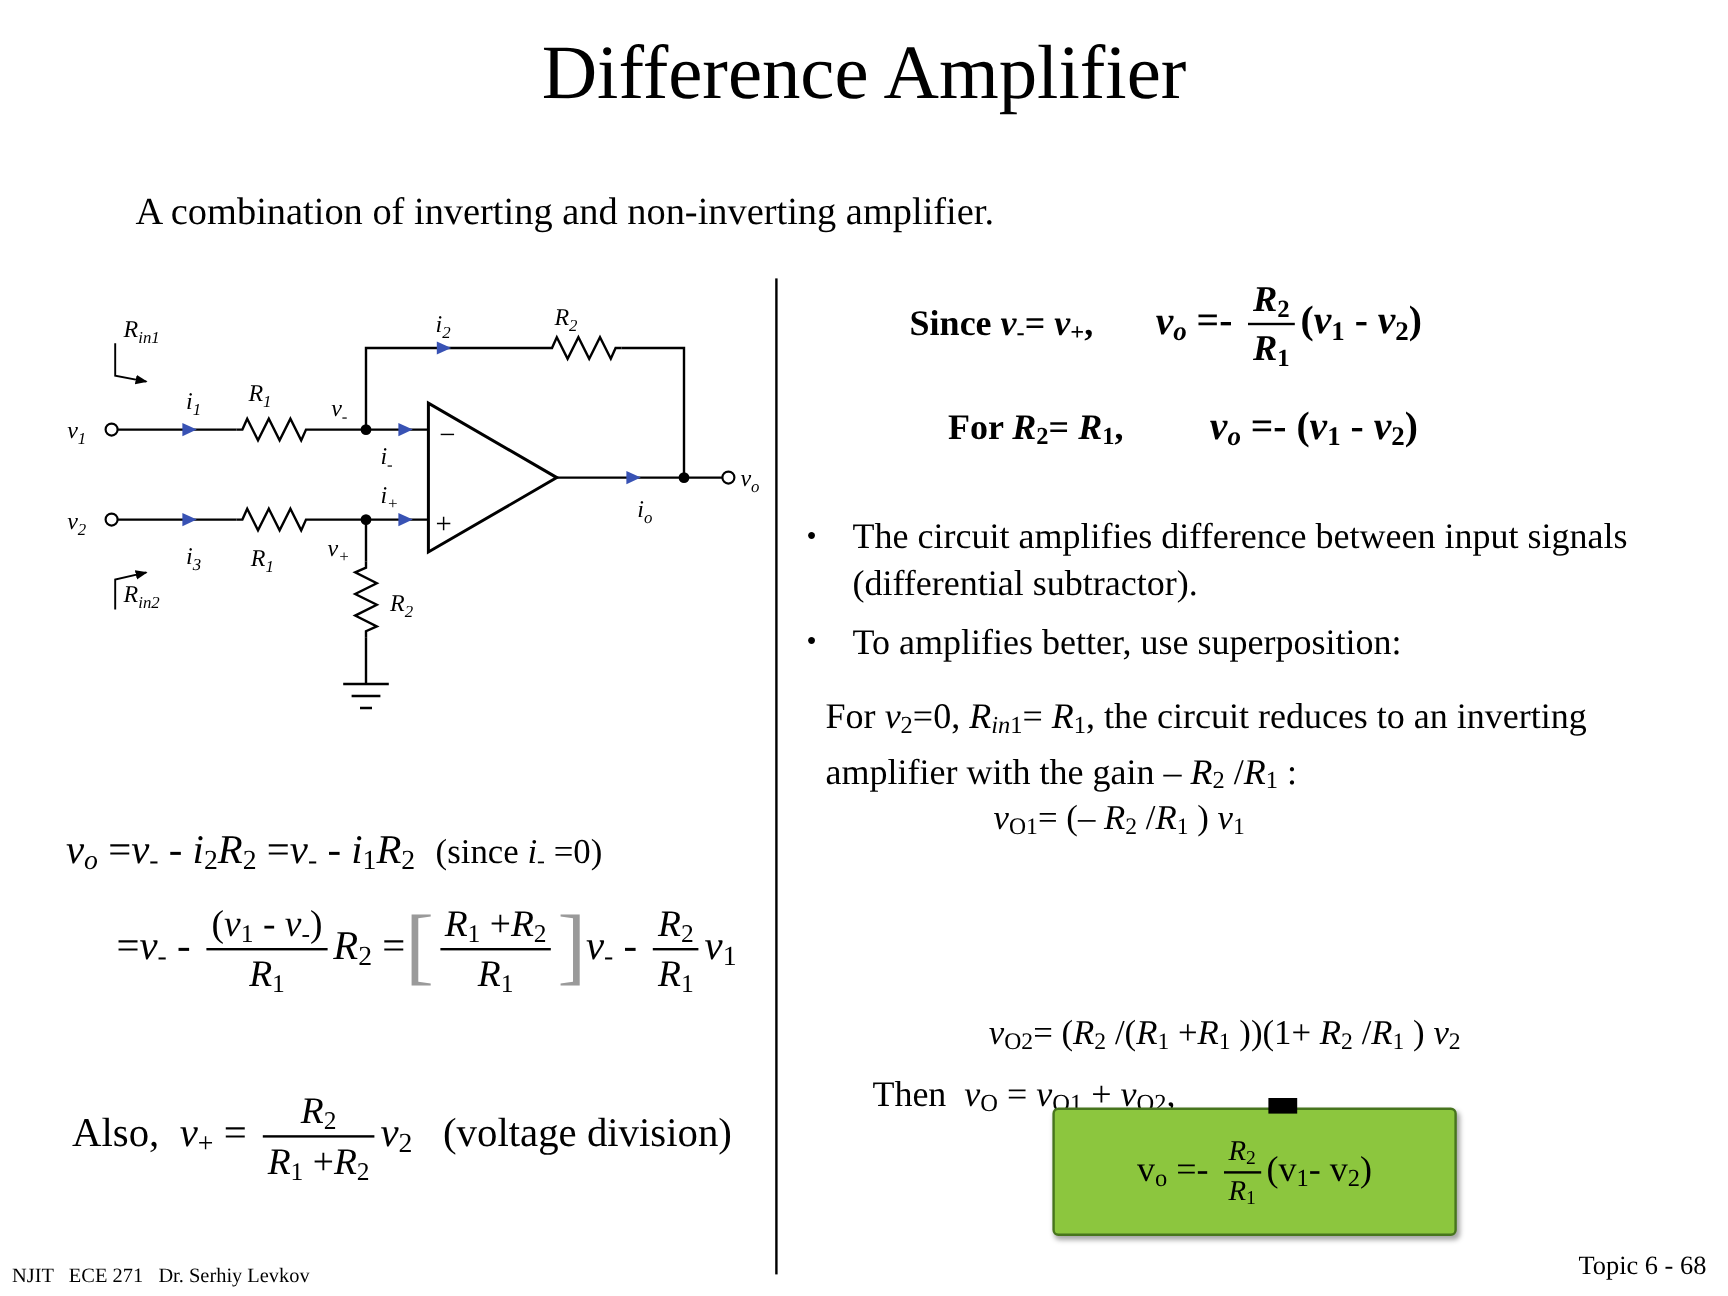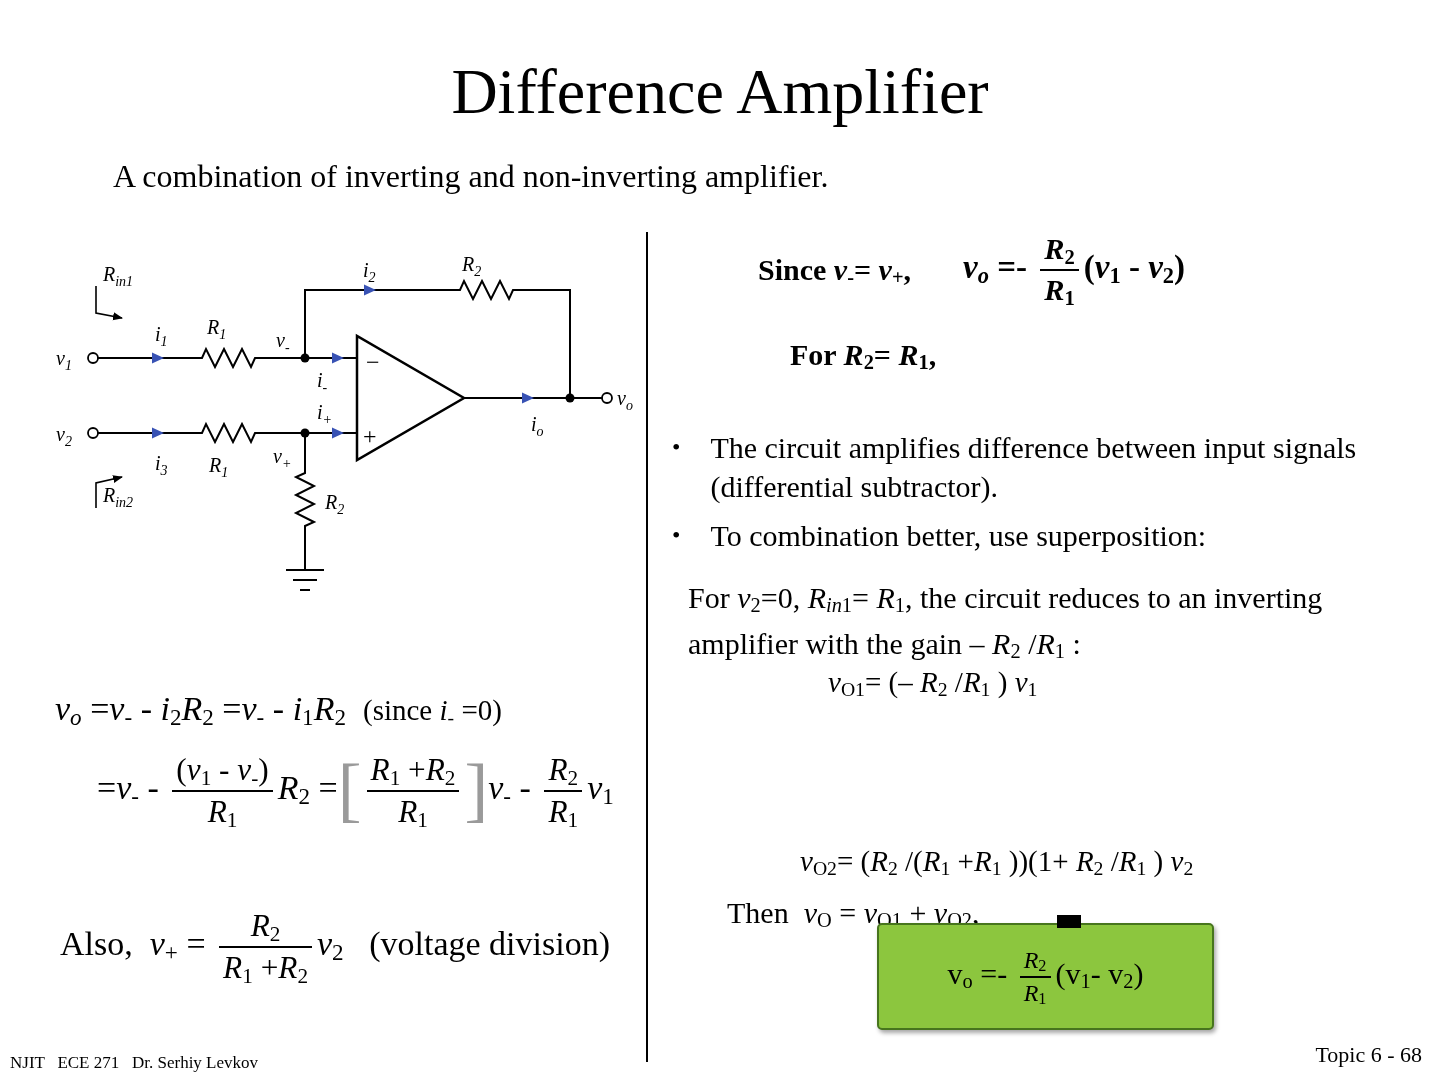--- a/index.html
+++ b/index.html
@@ -2,21 +2,21 @@
 <html><head>
 <meta charset="utf-8">
 <style>
   * { margin:0; padding:0; box-sizing:border-box; }
   html,body { background:#fff; }
   .slide {
     position:relative; width:1440px; height:1080px; background:#fff;
     font-family:"Liberation Serif", serif; color:#000; overflow:hidden;
   }
   .title { position:absolute; top:24px; left:0; width:100%; text-align:center;
-           font-size:64px; font-weight:400;margin-top:31px; }
+           font-size:64px; font-weight:400; }
   .subtitle { position:absolute; left:113px; top:158px; font-size:32px; }
   .divider { position:absolute; left:646px; top:232px; width:2px; height:830px; background:#000; }
   .circuit { position:absolute; left:40px; top:235px; width:620px; height:375px; }
 
   
   sub { font-size:68%; line-height:0; position:relative; vertical-align:baseline; top:0.22em; }
   .frac { display:inline-block; text-align:center; vertical-align:middle; margin:0 5px; font-size:0.92em; }
   .frac .num { display:block; padding:0 4px 2px; border-bottom:2px solid #000; }
   .frac .den { display:block; padding:2px 4px 0; }
   .brk { color:#9a9a9a; font-size:2.1em; vertical-align:middle; line-height:0; position:relative; top:-2px; }
@@ -34,21 +34,21 @@
 
   .bullets { position:absolute; left:672px; top:428px; width:740px; display:flex;
              flex-direction:column; gap:10px; font-size:30px; }
   .bullet-item { display:flex; gap:30px; line-height:39px; }
   .bullet-dot { font-size:24px; line-height:39px; }
 
   .para { position:absolute; font-size:30px; }
   .para1 { left:688px; top:560px; width:650px; line-height:46px;margin-top:15px; }
   .eq-vo1 { left:828px; top:666px; font-size:29px; white-space:nowrap; }
   .para2 { left:727px; top:710px; width:660px; line-height:41px; }
-  .eq-vo2 { left:800px; top:845px; font-size:29px; white-space:nowrap; }
+  .eq-vo2 { left:824px; top:845px; font-size:29px; white-space:nowrap; }
   .then-line { left:727px; top:896px; font-size:30px; white-space:nowrap; }
 
   .green-box { position:absolute; left:877px; top:923px; width:337px; height:107px;
                background:#8CC63E; border:2px solid #47751d; border-radius:5px;
                display:flex; align-items:center; justify-content:center; font-size:30px;
                box-shadow:2px 3px 4px rgba(0,0,0,0.35); }
   .green-box .frac { font-size:0.8em; }
   .black-square { position:absolute; left:1057px; top:915px; width:24px; height:13px; background:#000; }
 
   .footer-left { position:absolute; left:10px; top:1053px; font-size:17px; white-space:pre; }
@@ -157,30 +157,31 @@
   <div class="eq eq2">=<i>v</i><sub>-</sub> - <span class="frac"><span class="num">(<i>v</i><sub>1</sub> - <i>v</i><sub>-</sub>)</span><span class="den"><i>R</i><sub>1</sub></span></span><i>R</i><sub>2</sub> =<span class="brk">[</span><span class="frac"><span class="num"><i>R</i><sub>1</sub> +<i>R</i><sub>2</sub></span><span class="den"><i>R</i><sub>1</sub></span></span><span class="brk">]</span><i>v</i><sub>-</sub> - <span class="frac"><span class="num"><i>R</i><sub>2</sub></span><span class="den"><i>R</i><sub>1</sub></span></span><i>v</i><sub>1</sub></div>
   <div class="eq eq3">Also, &nbsp;<i>v</i><sub>+</sub> = <span class="frac"><span class="num"><i>R</i><sub>2</sub></span><span class="den"><i>R</i><sub>1</sub> +<i>R</i><sub>2</sub></span></span><i>v</i><sub>2</sub> &nbsp;&nbsp;(voltage division)</div>
 
   <div class="row since-row">
     <span>Since <i>v</i><sub>-</sub>= <i>v</i><sub>+</sub>,</span>
     <span class="bigeq"><i>v<sub>o</sub></i> =- <span class="frac"><span class="num"><i>R</i><sub>2</sub></span><span class="den"><i>R</i><sub>1</sub></span></span>(<i>v</i><sub>1</sub> - <i>v</i><sub>2</sub>)</span>
   </div>
 
   <div class="row for-row">
     <span>For <i>R</i><sub>2</sub>= <i>R</i><sub>1</sub>,</span>
+    <span class="bigeq"><i>v<sub>o</sub></i> =- (<i>v</i><sub>1</sub> - <i>v</i><sub>2</sub>)</span>
   </div>
 
   <div class="bullets">
     <div class="bullet-item">
       <span class="bullet-dot">•</span>
       <span>The circuit amplifies difference between input signals (differential subtractor).</span>
     </div>
     <div class="bullet-item">
       <span class="bullet-dot">•</span>
-      <span>To combination better, use superposition:</span>
+      <span>To amplifies better, use superposition:</span>
     </div>
   </div>
 
   <div class="para para1">For <i>v</i><sub>2</sub>=0, <i>R</i><sub><i>in</i>1</sub>= <i>R</i><sub>1</sub>, the circuit reduces to an inverting amplifier with the gain – <i>R</i><sub>2</sub> /<i>R</i><sub>1</sub> :</div>
   <div class="para eq-vo1"><i>v</i><sub>O1</sub>= (– <i>R</i><sub>2</sub> /<i>R</i><sub>1</sub> ) <i>v</i><sub>1</sub></div>
   <div class="para eq-vo2"><i>v</i><sub>O2</sub>= (<i>R</i><sub>2</sub> /(<i>R</i><sub>1</sub> +<i>R</i><sub>1</sub> ))(1+ <i>R</i><sub>2</sub> /<i>R</i><sub>1</sub> ) <i>v</i><sub>2</sub></div>
   <div class="para then-line">Then &nbsp;<i>v</i><sub>O</sub> = <i>v</i><sub>O1</sub> + <i>v</i><sub>O2</sub>,</div>
 
   <div class="green-box">
     <span>v<sub>o</sub> =- <span class="frac"><span class="num"><i>R</i><sub>2</sub></span><span class="den"><i>R</i><sub>1</sub></span></span>(v<sub>1</sub>- v<sub>2</sub>)</span>

